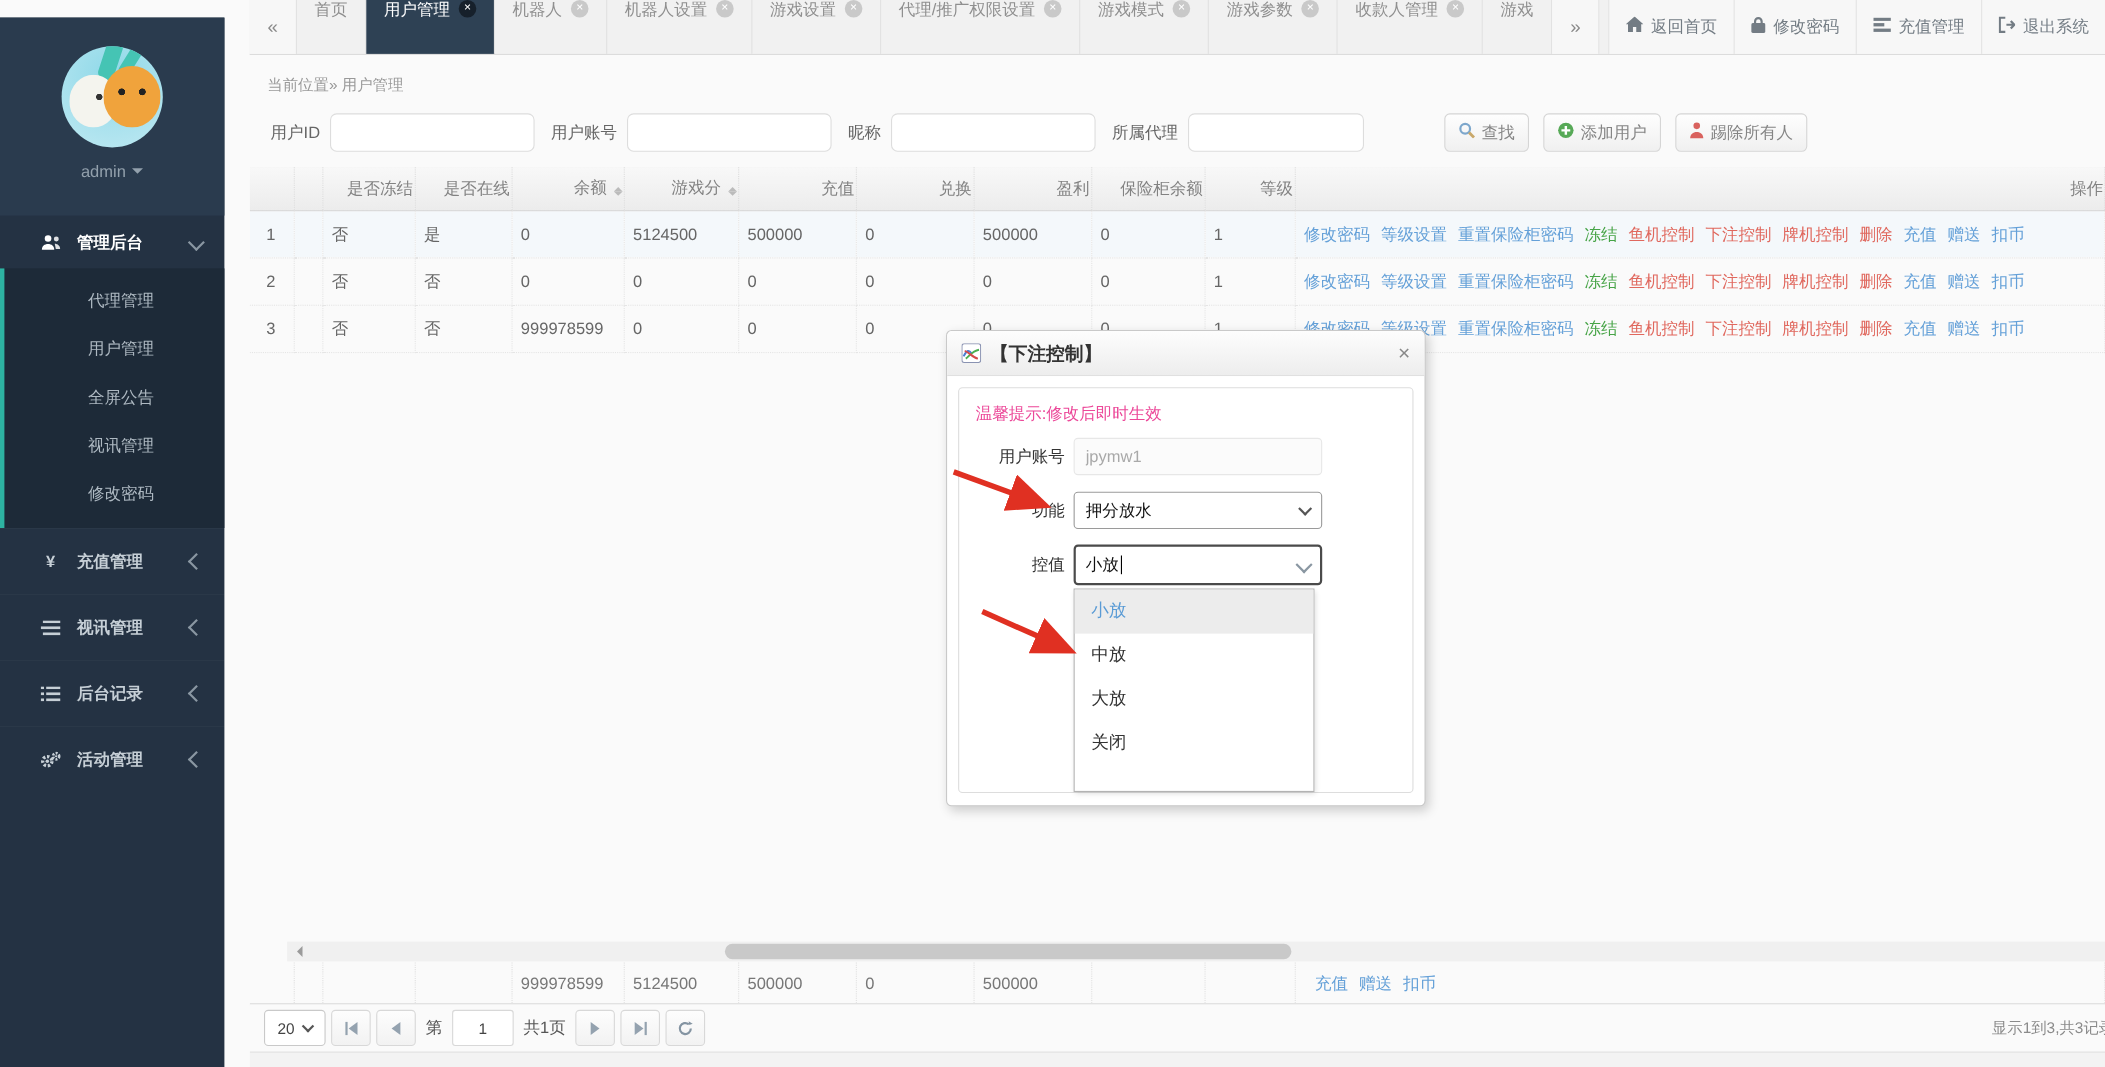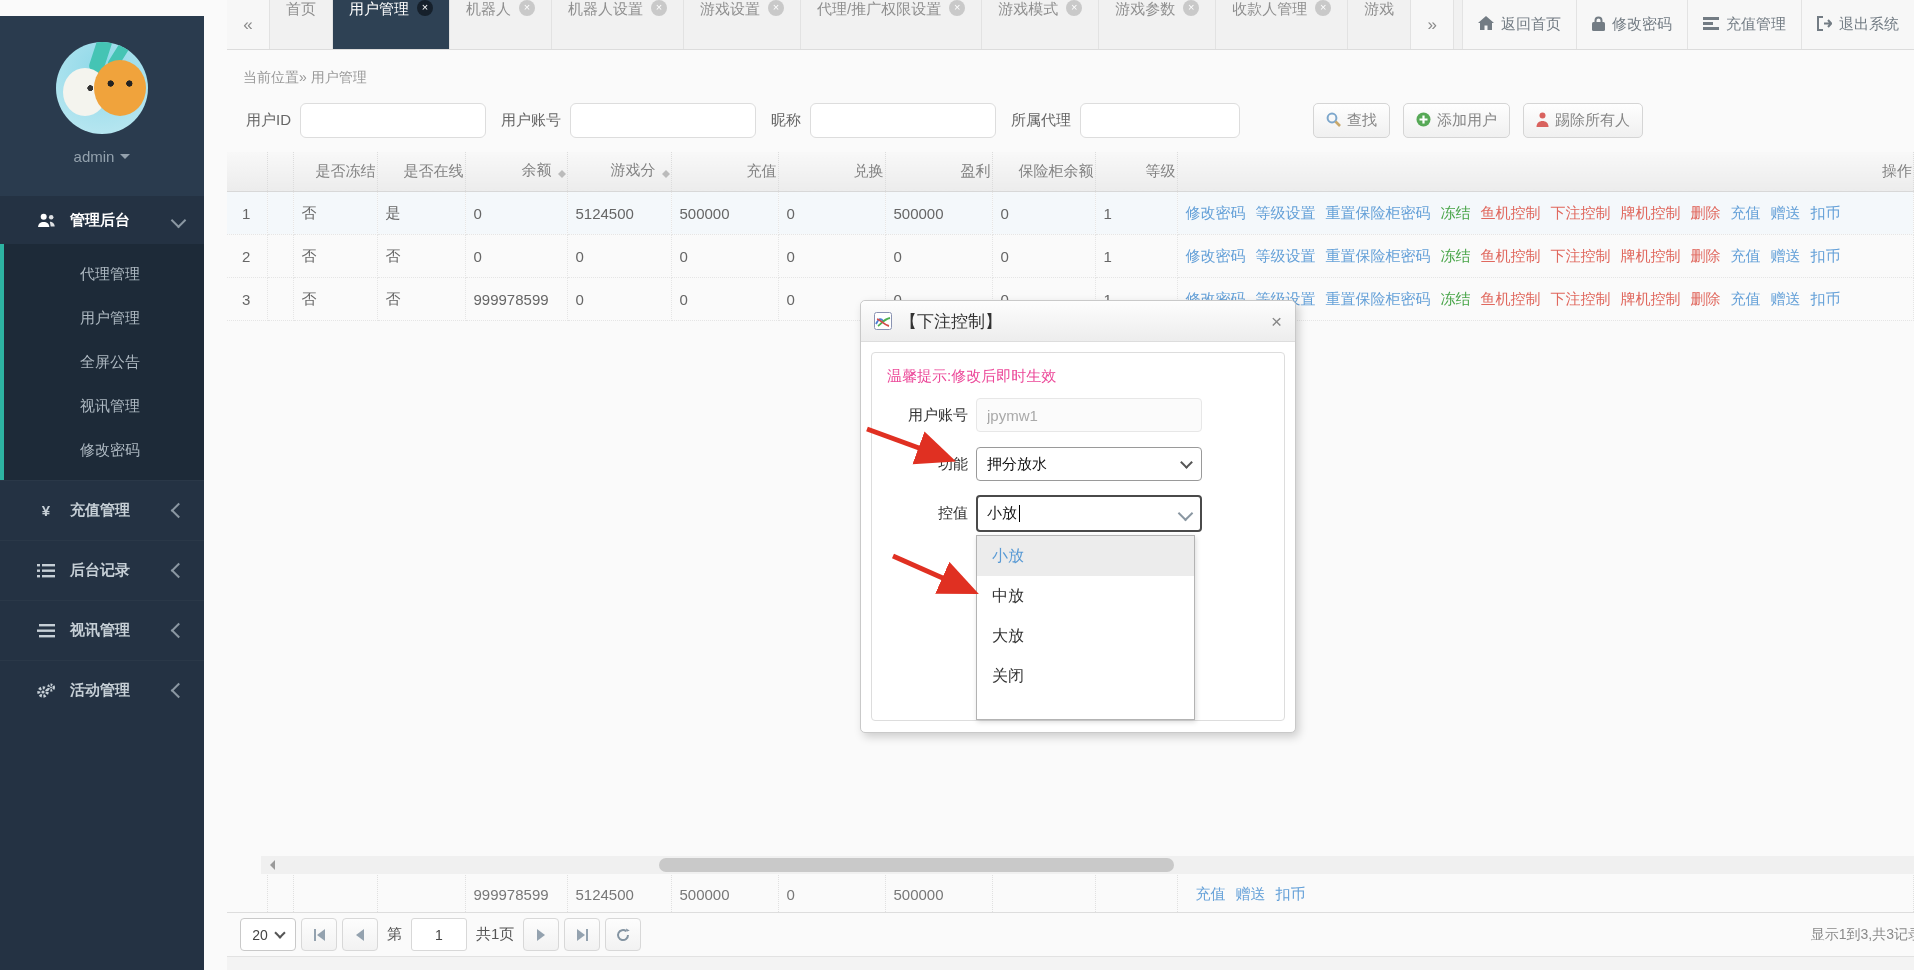--- a/index.html
+++ b/index.html
@@ -75,21 +75,21 @@
   .tri-r{width:0;height:0;border:6px solid transparent;border-left:8px solid #94a2af;border-right:none}
   .vbar{width:2px;height:12px;background:#94a2af}
   .ptext{color:#555;margin:0 4px;font-size:15px}
   .page-input{width:50px;height:29px;border:1px solid #d8d8d8;border-radius:3px;text-align:center;font-size:14px;color:#444;background:#fff}
   .page-info{margin-left:auto;margin-right:-8px;color:#8a8a8a;font-size:14px;white-space:nowrap}
   .bottom-strip{position:absolute;left:0;right:0;top:907px;bottom:0;background:#f3f3f3;border-top:1px solid #e2e2e2}
   
   .modal{position:absolute;left:860px;top:300px;width:434px;height:431px;background:#fff;border:1px solid #c9c9c9;border-radius:5px;
          box-shadow:3px 4px 10px rgba(0,0,0,.18);z-index:40}
   .m-title{height:40px;display:flex;align-items:center;padding:0 13px;background:linear-gradient(#fdfdfd,#ededed);border-bottom:1px solid #ddd;border-radius:5px 5px 0 0}
-  .m-title-text{font-size:17px;color:#333;font-weight:normal;margin-left:8px}
+  .m-title-text{font-size:17px;color:#333;font-weight:bold;margin-left:8px}
   .m-close{margin-left:auto;color:#888;font-size:19px;cursor:pointer;line-height:1}
   .m-inner{margin:10px;height:369px;border:1px solid #ddd;border-radius:4px;position:relative;box-sizing:border-box}
   .m-tip{padding:14px 0 0 15px;color:#ec4899}
   .m-row{position:absolute;left:0;display:flex;align-items:center;width:100%}
   .m-label{width:96px;text-align:right;color:#333;margin-right:8px;flex:none}
   .m-input{width:226px;height:34px;box-sizing:border-box;border:1px solid #e7e7e7;border-radius:4px;background:#fbfbfb;color:#a9a9a9;padding:0 10px;font-size:15px}
   .m-select{width:226px;height:34px;box-sizing:border-box;border:1px solid #9a9a9a;border-radius:4px;background:#fff;color:#111;
             display:flex;align-items:center;padding:0 10px;cursor:pointer}
   .m-select .chev{width:7px;height:7px;border-color:#555;margin-bottom:3px}
   .m-combo{width:226px;height:37px;box-sizing:border-box;border:2px solid #4a4a4a;border-radius:4px;background:#fff;color:#111;
@@ -136,40 +136,40 @@
   </div>
 
   <div class="section-item">
     <span class="s-icon">¥</span>
     <span>充值管理</span>
     <span class="chev left"></span>
   </div>
   <div class="section-item">
     <span class="s-icon">
       <svg width="18" height="14" viewBox="0 0 18 14" fill="#c6cfd6">
+          <rect x="2" y="0" width="16" height="2.4"></rect>
+          <rect x="0" y="5.5" width="18" height="2.4"></rect>
+          <rect x="2" y="11" width="16" height="2.4"></rect>
+        </svg>
+    </span>
+    <span>视讯管理</span>
+    <span class="chev left"></span>
+  </div>
+  <div class="section-item">
+    <span class="s-icon">
+      <svg width="18" height="14" viewBox="0 0 18 14" fill="#c6cfd6">
           <rect x="0" y="0" width="3" height="2.4"></rect>
           <rect x="5" y="0" width="13" height="2.4"></rect>
           <rect x="0" y="5.5" width="3" height="2.4"></rect>
           <rect x="5" y="5.5" width="13" height="2.4"></rect>
           <rect x="0" y="11" width="3" height="2.4"></rect>
           <rect x="5" y="11" width="13" height="2.4"></rect>
         </svg>
     </span>
     <span>后台记录</span>
-    <span class="chev left"></span>
-  </div>
-  <div class="section-item">
-    <span class="s-icon">
-      <svg width="18" height="14" viewBox="0 0 18 14" fill="#c6cfd6">
-          <rect x="2" y="0" width="16" height="2.4"></rect>
-          <rect x="0" y="5.5" width="18" height="2.4"></rect>
-          <rect x="2" y="11" width="16" height="2.4"></rect>
-        </svg>
-    </span>
-    <span>视讯管理</span>
     <span class="chev left"></span>
   </div>
   <div class="section-item">
     <span class="s-icon">
       <svg width="20" height="16" viewBox="0 0 20 16">
           <circle cx="7" cy="9" r="4.2" fill="none" stroke="#c6cfd6" stroke-width="3" stroke-dasharray="2.2 1.6"></circle>
           <circle cx="7" cy="9" r="1.6" fill="#c6cfd6"></circle>
           <circle cx="15" cy="4.5" r="2.8" fill="none" stroke="#c6cfd6" stroke-width="2.4" stroke-dasharray="1.8 1.3"></circle>
           <circle cx="15" cy="4.5" r="1" fill="#c6cfd6"></circle>
         </svg>

